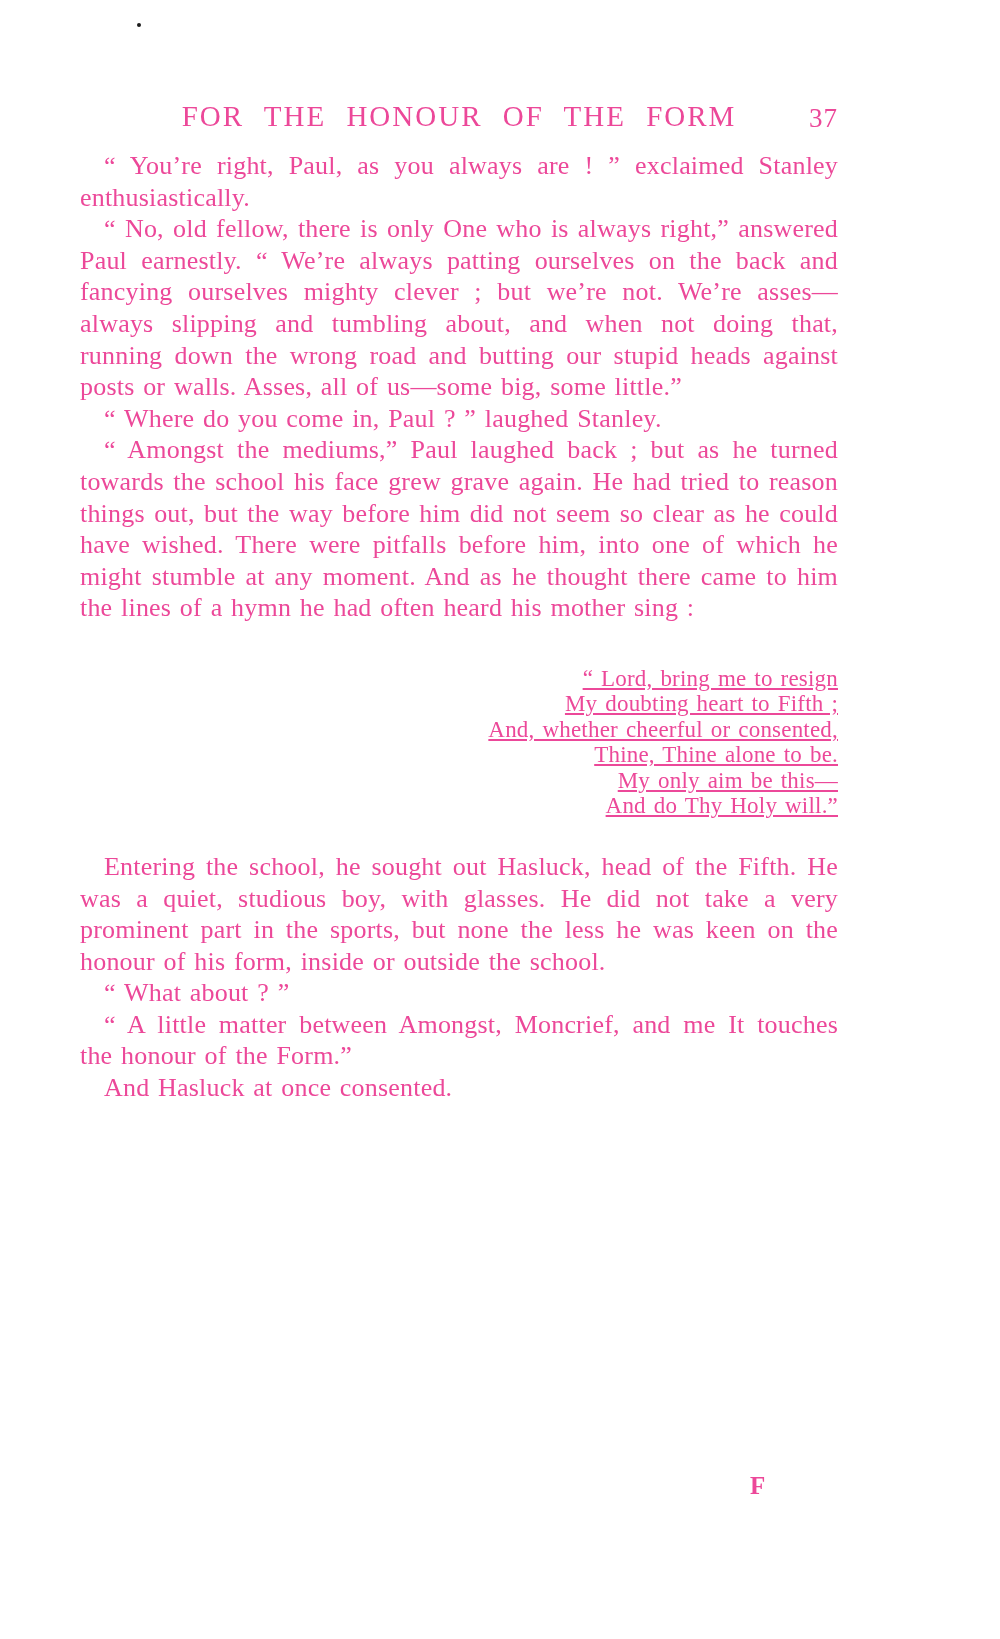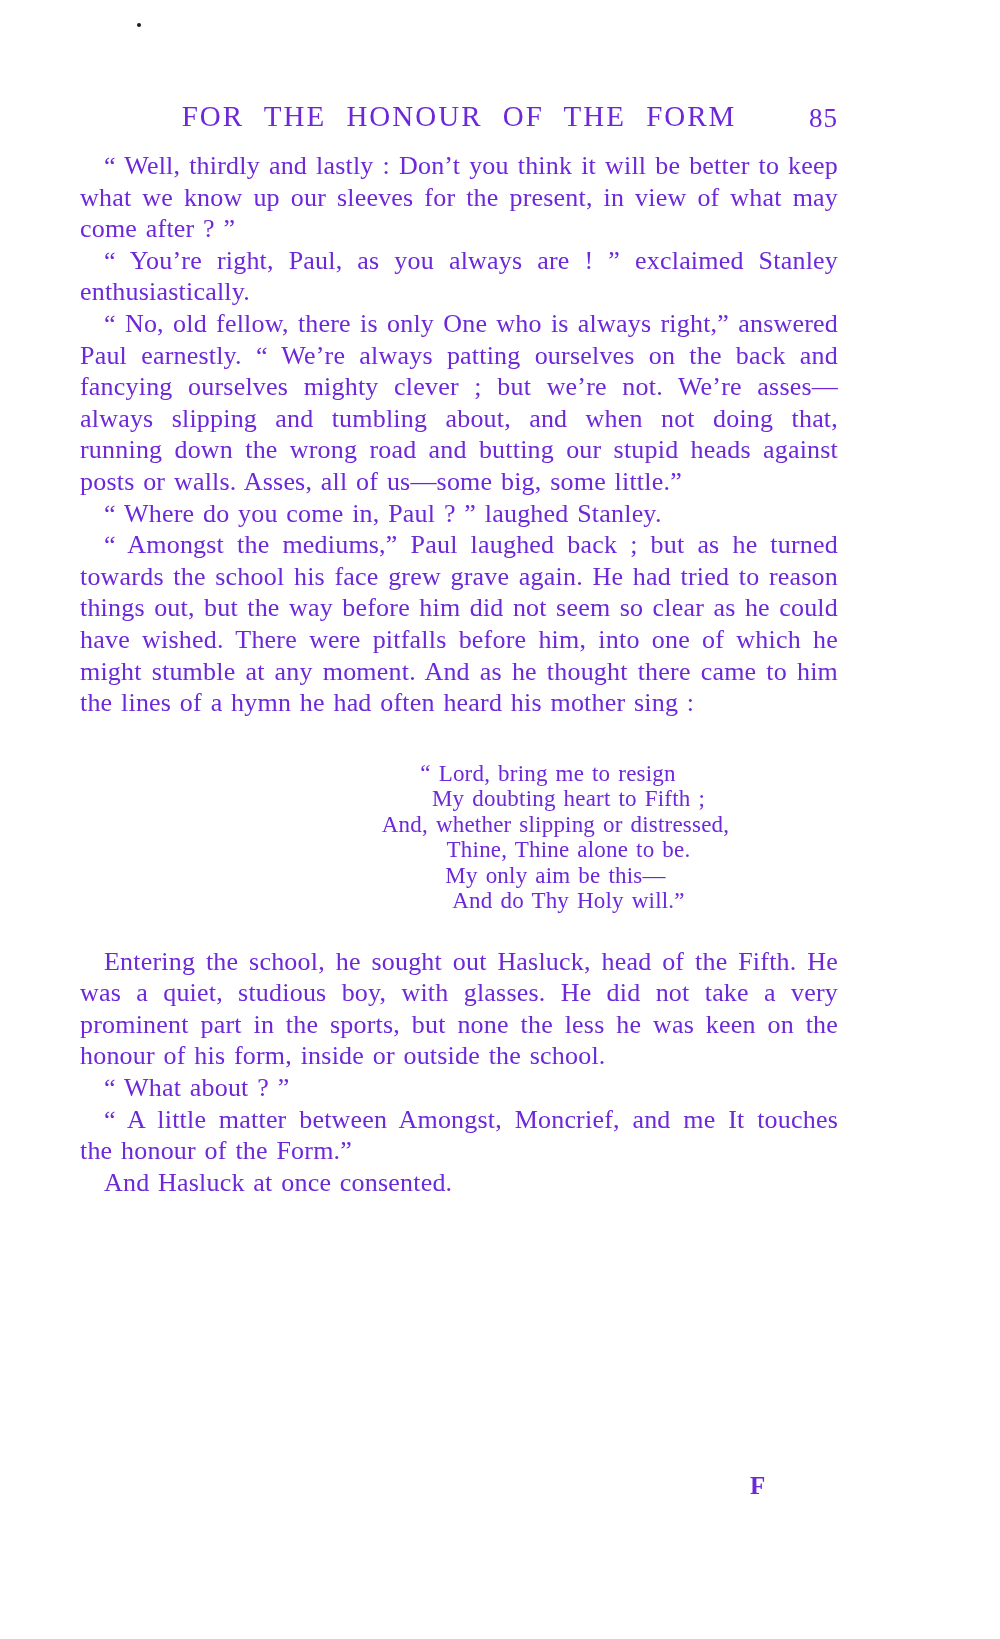--- a/index.html
+++ b/index.html
@@ -3,21 +3,21 @@
 <meta charset="utf-8">
 <style>
   html, body { margin: 0; padding: 0; }
   .page {
     position: relative;
     width: 1000px;
     height: 1639px;
     background: #ffffff;
     overflow: hidden;
     font-family: "Liberation Serif", "DejaVu Serif", serif;
-    color: #6d28d9;
+    color: #ec4899;
   }
   .speck {
     position: absolute;
     left: 137px; top: 23px;
     width: 4px; height: 4px;
     background: #1c1c1c;
     border-radius: 50%;
   }
   .running-header {
     position: absolute;
@@ -50,55 +50,55 @@
   .text-block p {
     margin: 0;
     text-indent: 24px;
   }
   .hymn {
     margin: 42px 0 32px 193px;
     font-size: 23px;
     line-height: 25.5px;
     letter-spacing: 0.2px;
     word-spacing: 2px;
-    text-align: center;
+    text-align: right;
+    text-decoration: underline;
   }
   .hymn .hymn-line { text-indent: 0; }
   .hymn .hymn-line:nth-child(even) { padding-left: 26px; }
   .hymn .hymn-line:first-child { margin-left: -15px; }
   .sig {
     position: absolute;
     left: 750px; top: 1472px;
     font-size: 25px;
     font-weight: bold;
   }
 </style>
 </head>
 <body>
 
 <div class="page">
 
   <span class="speck"></span>
 
   <div class="running-header">
     <div class="header-title">FOR THE HONOUR OF THE FORM</div>
-    <div class="page-num">85</div>
+    <div class="page-num">37</div>
   </div>
 
   <div class="text-block">
-    <p>“ Well, thirdly and lastly :  Don’t you think it will be better to keep what we know up our sleeves for the present, in view of what may come after ? ”</p>
     <p>“ You’re right, Paul, as you always are ! ”  exclaimed Stanley enthusiastically.</p>
     <p>“ No, old fellow, there is only One who is always right,” answered Paul earnestly.  “ We’re always patting ourselves on the back and fancying ourselves mighty clever ; but we’re not.  We’re asses—always slipping and tumbling about, and when not doing that, running down the wrong road and butting our stupid heads against posts or walls. Asses, all of us—some big, some little.”</p>
     <p>“ Where do you come in, Paul ? ” laughed Stanley.</p>
     <p>“ Amongst the mediums,” Paul laughed back ;  but as he turned towards the school his face grew grave again. He had tried to reason things out, but the way before him did not seem so clear as he could have wished.  There were pitfalls before him, into one of which he might stumble at any moment.  And as he thought there came to him the lines of a hymn he had often heard his mother sing :</p>
 
     <div class="hymn">
       <div class="hymn-line">“ Lord, bring me to resign</div>
       <div class="hymn-line">My doubting heart to Fifth ;</div>
-      <div class="hymn-line">And, whether slipping or distressed,</div>
+      <div class="hymn-line">And, whether cheerful or consented,</div>
       <div class="hymn-line">Thine, Thine alone to be.</div>
       <div class="hymn-line">My only aim be this—</div>
       <div class="hymn-line">And do Thy Holy will.”</div>
     </div>
 
     <p>Entering the school, he sought out Hasluck, head of the Fifth.  He was a quiet, studious boy, with glasses. He did not take a very prominent part in the sports, but none the less he was keen on the honour of his form, inside or outside the school.</p>
     <p>“ What about ? ”</p>
     <p>“ A little matter between Amongst, Moncrief, and me It touches the honour of the Form.”</p>
     <p>And Hasluck at once consented.</p>
   </div>

